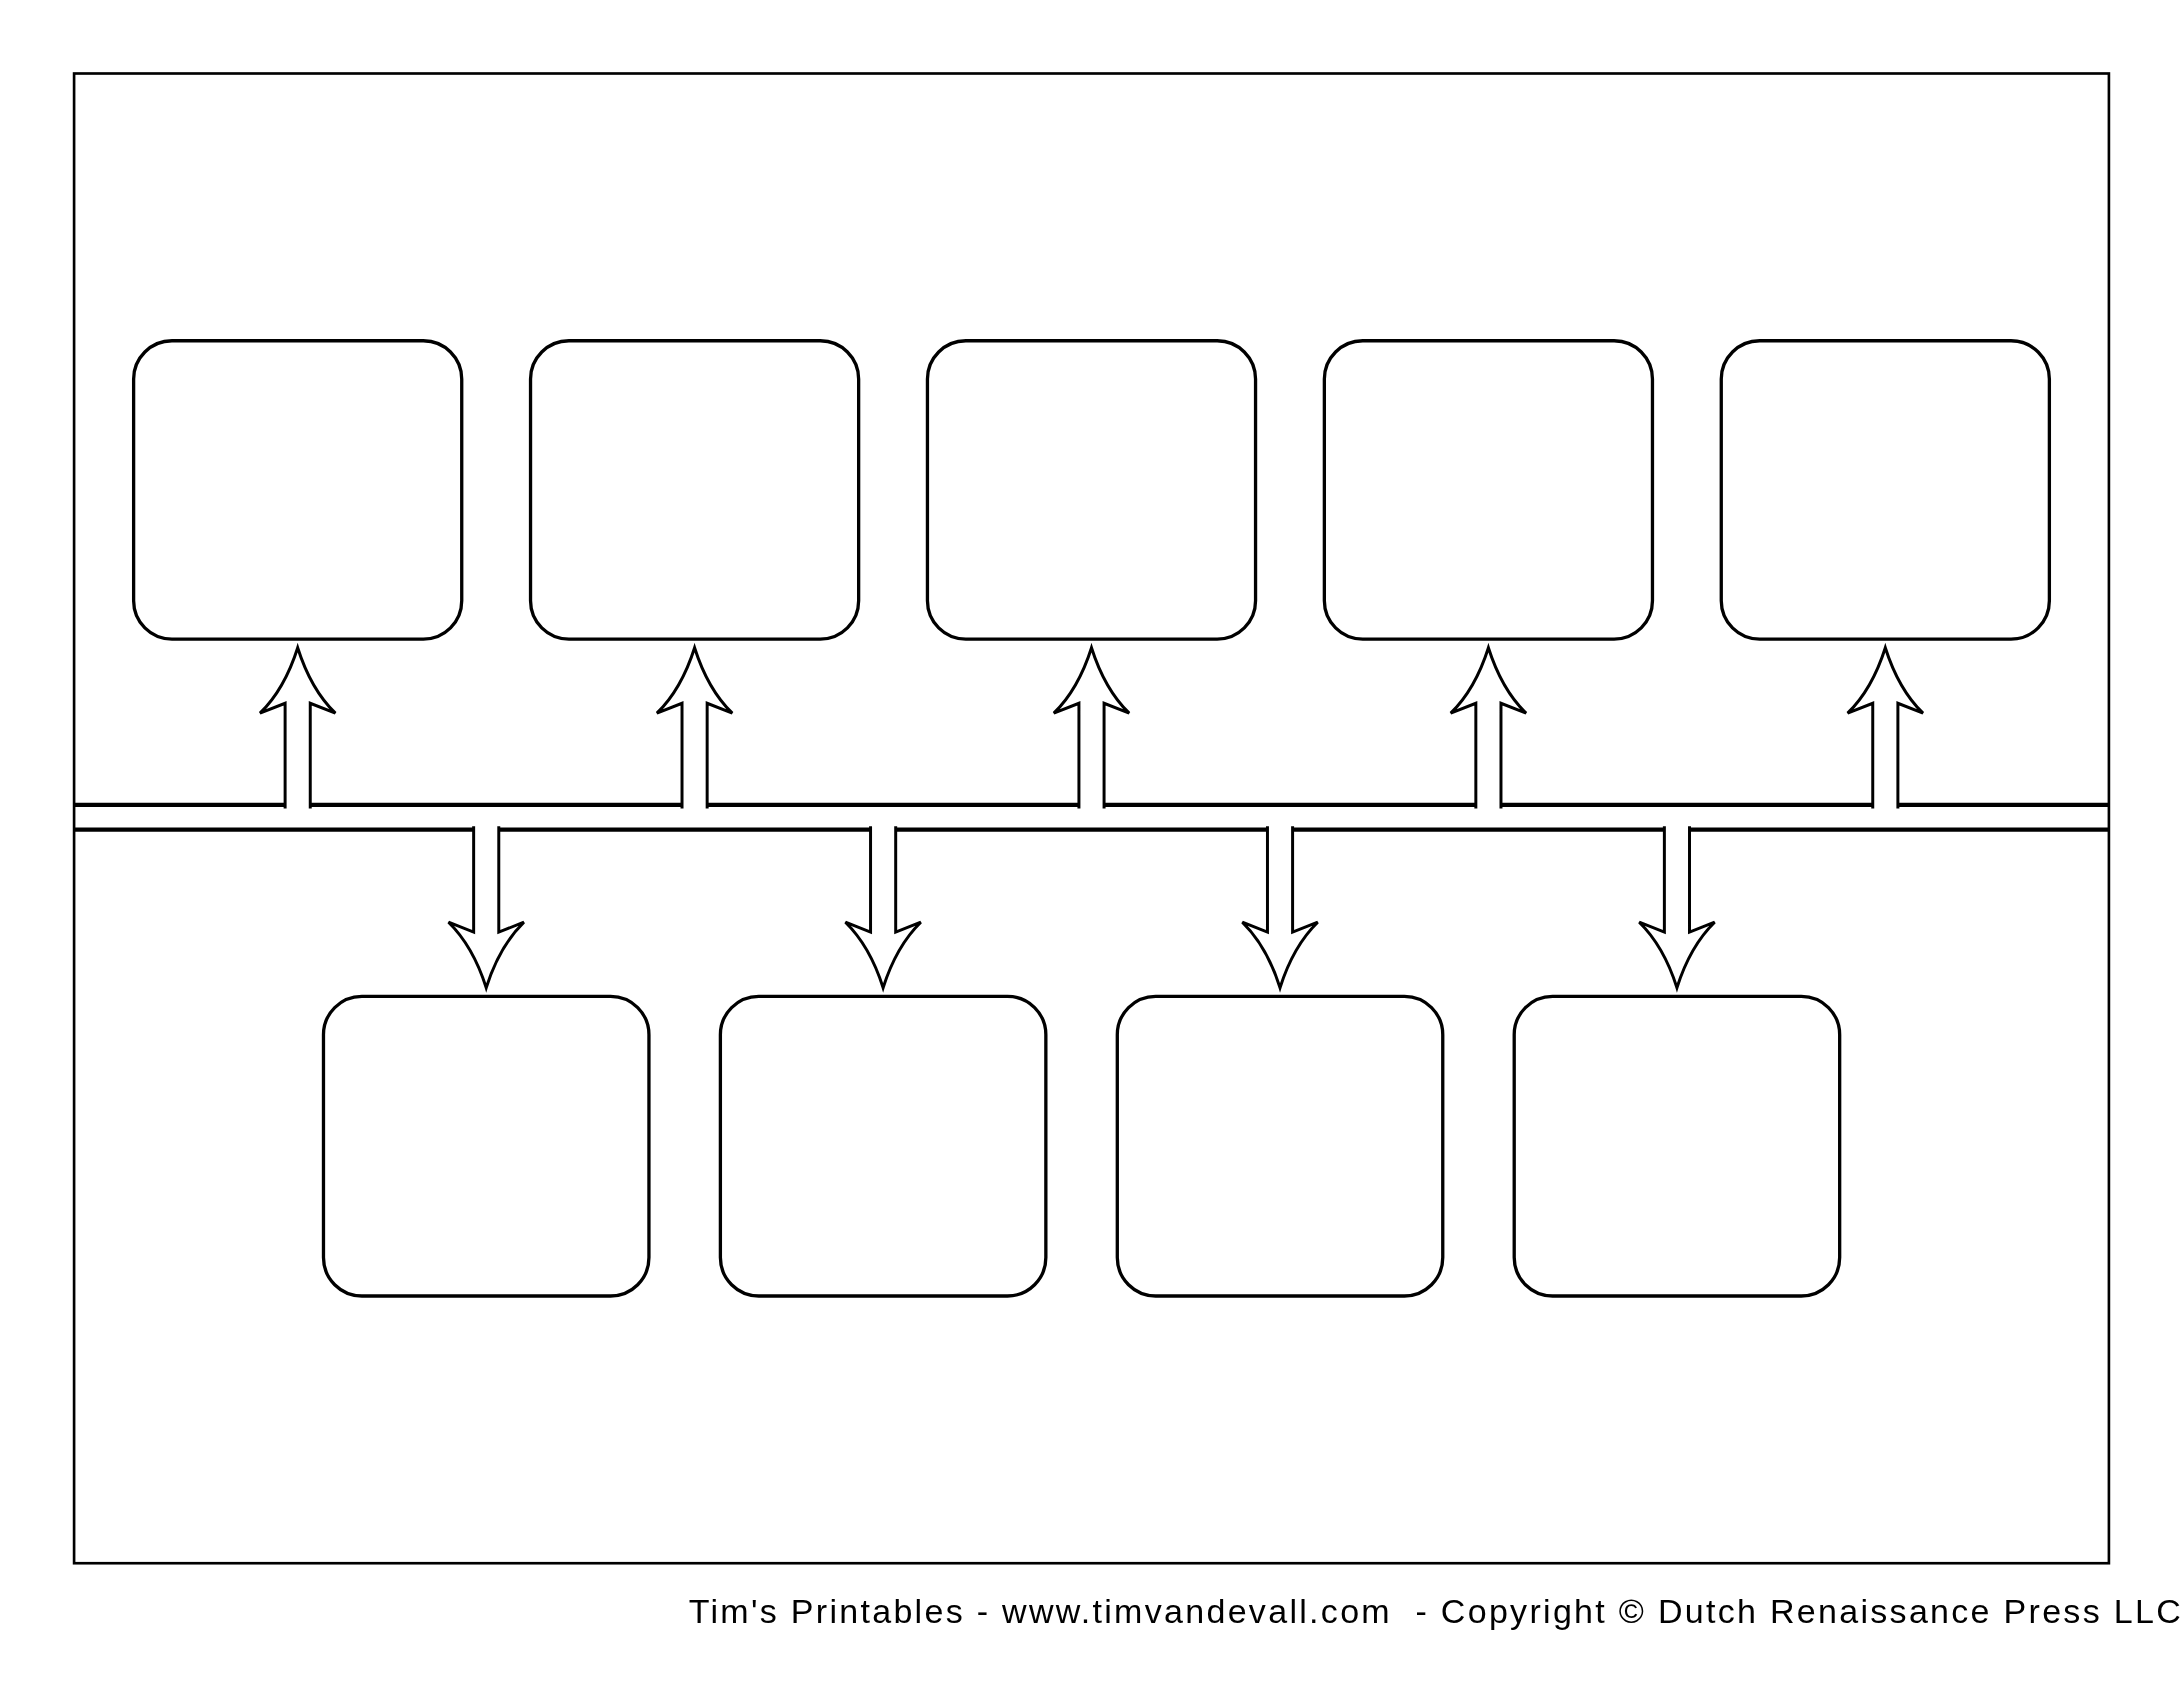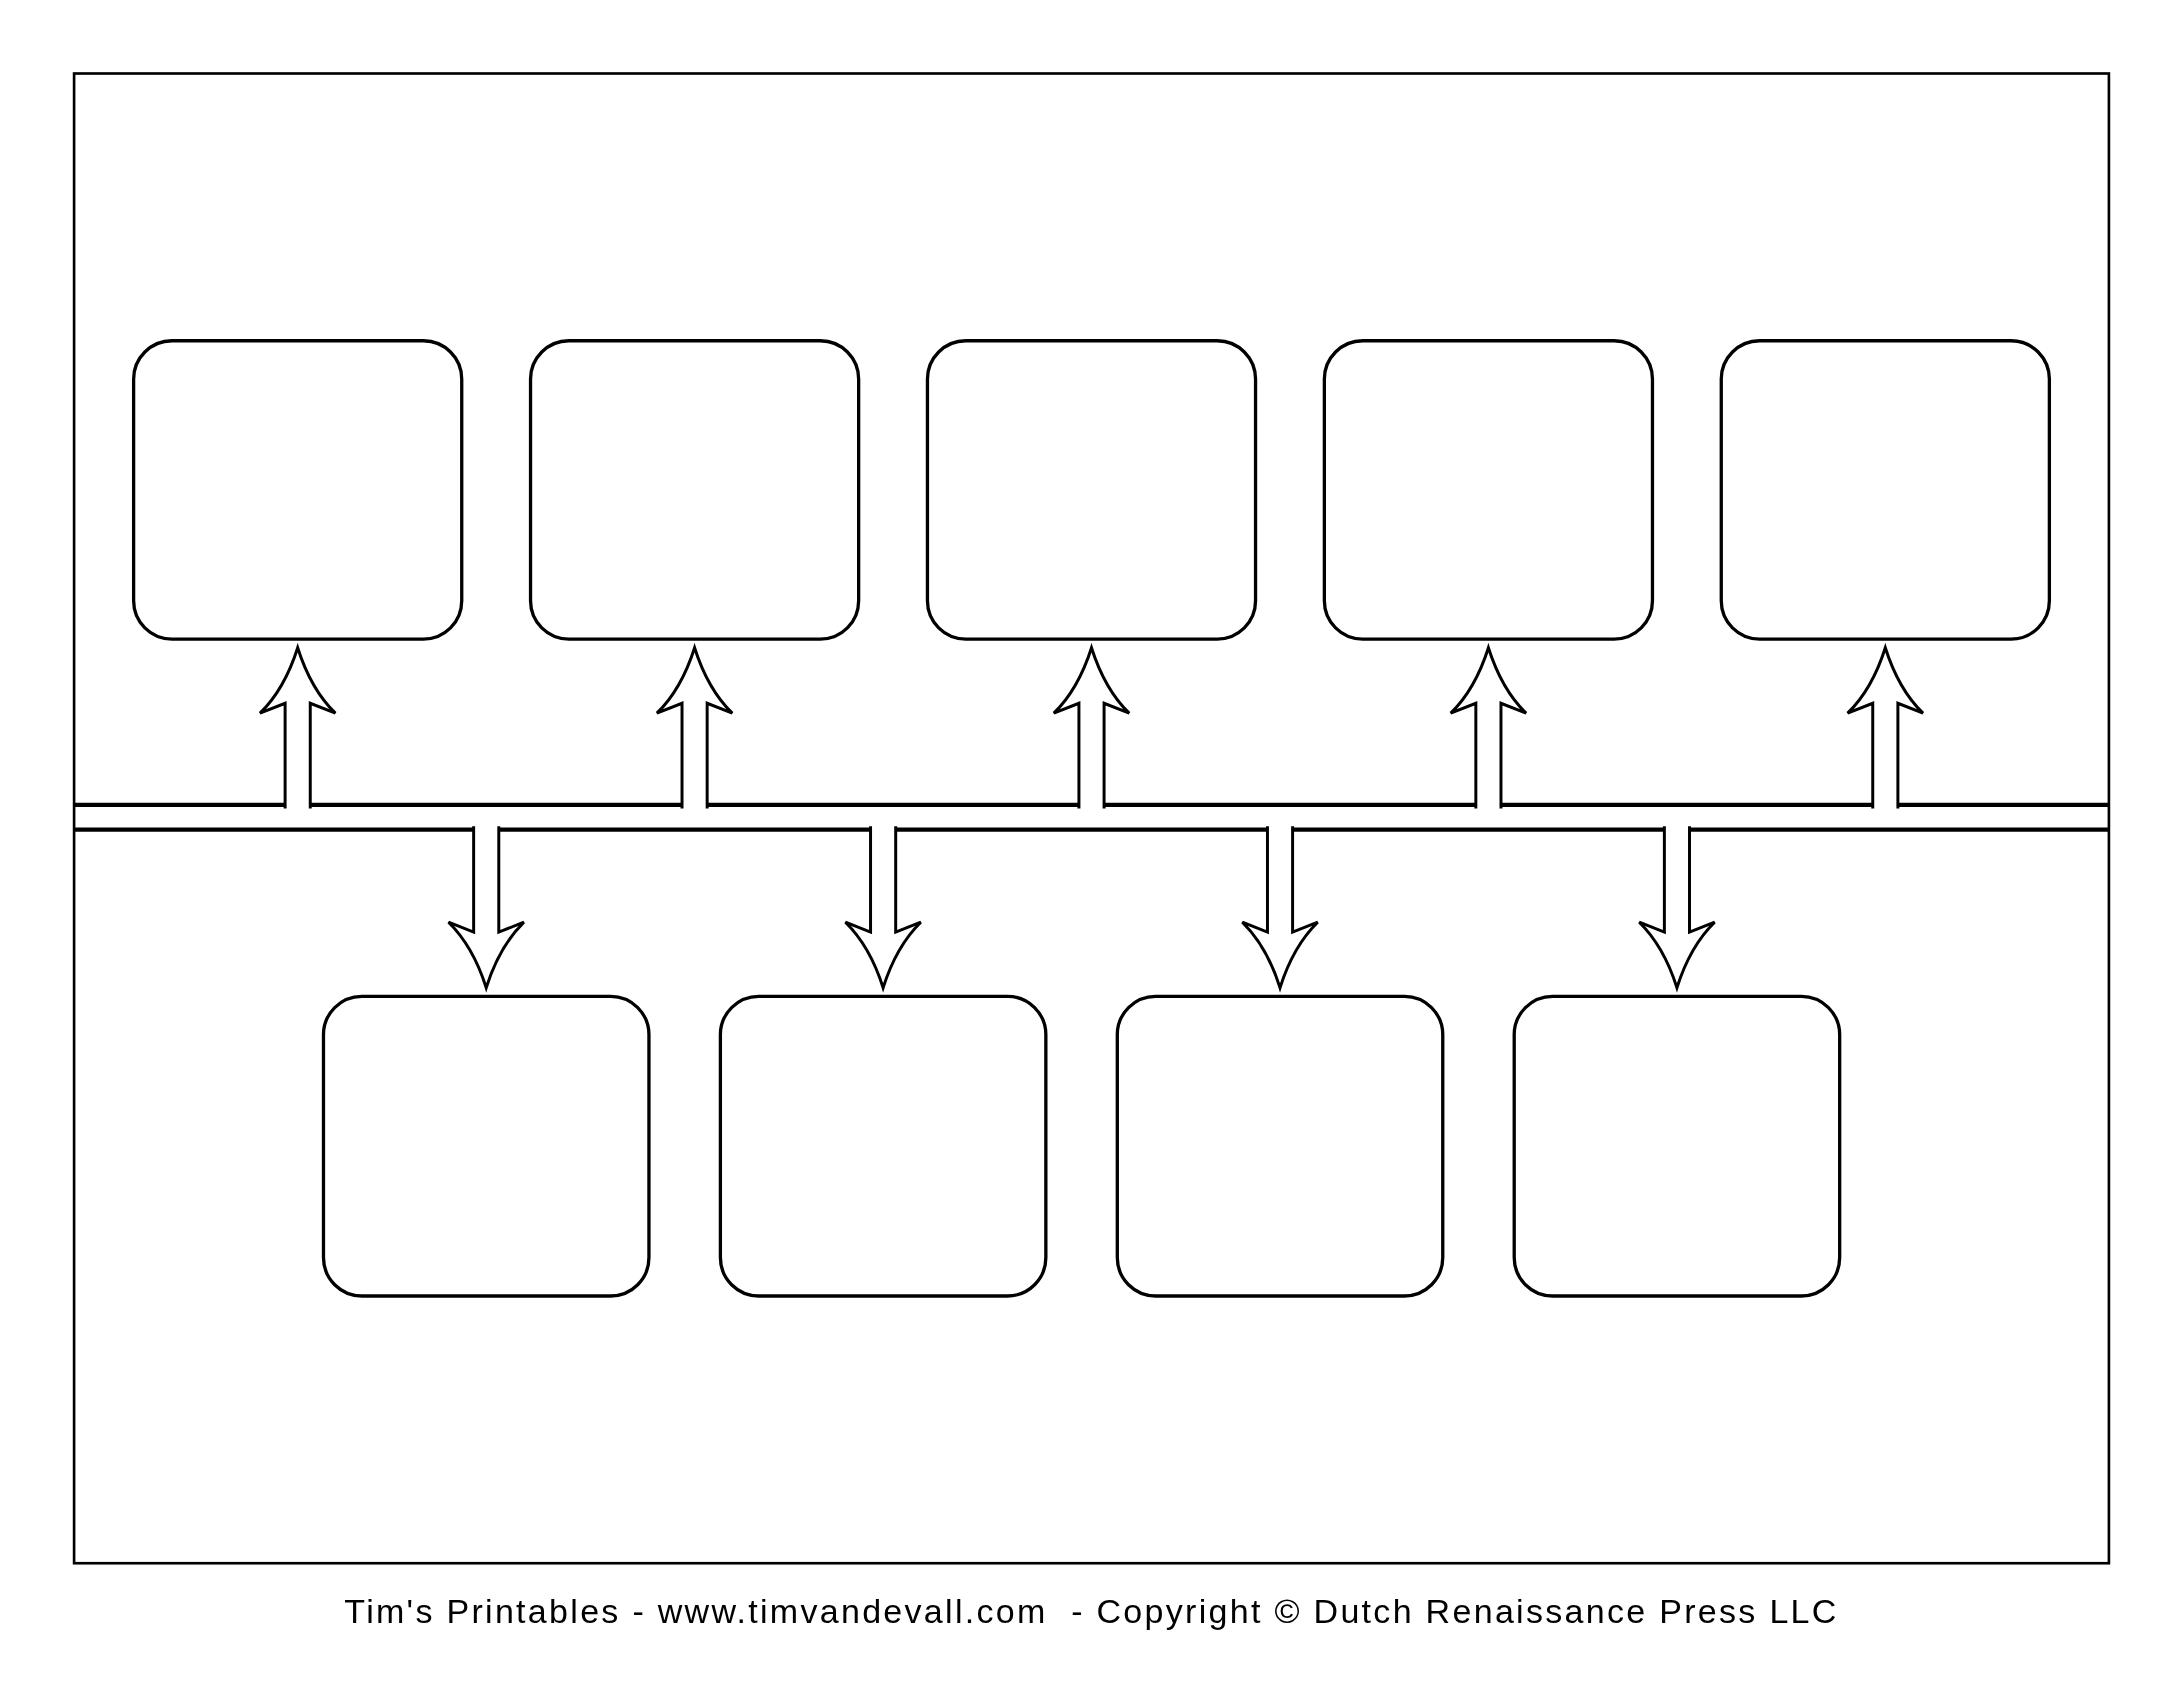--- a/index.html
+++ b/index.html
@@ -19,21 +19,21 @@
     top: 0;
     width: 2183px;
     height: 1687px;
     display: block;
   }
   .footer-credit {
     position: absolute;
     left: 0;
     top: 1592px;
     width: 2183px;
-    text-align: center;
+    text-align: right;
     font-size: 34px;
     font-weight: 300;
     letter-spacing: 2.3px;
     color: #000000;
     white-space: pre;
   }
 </style>
 </head>
 <body>
 

